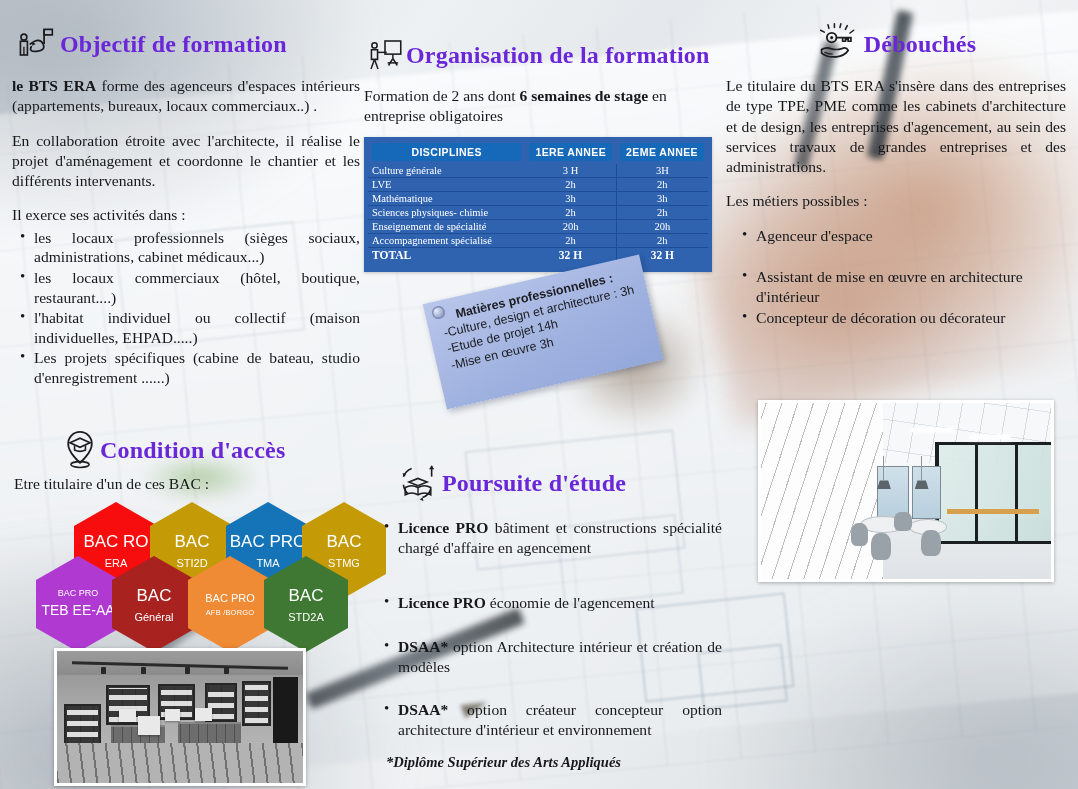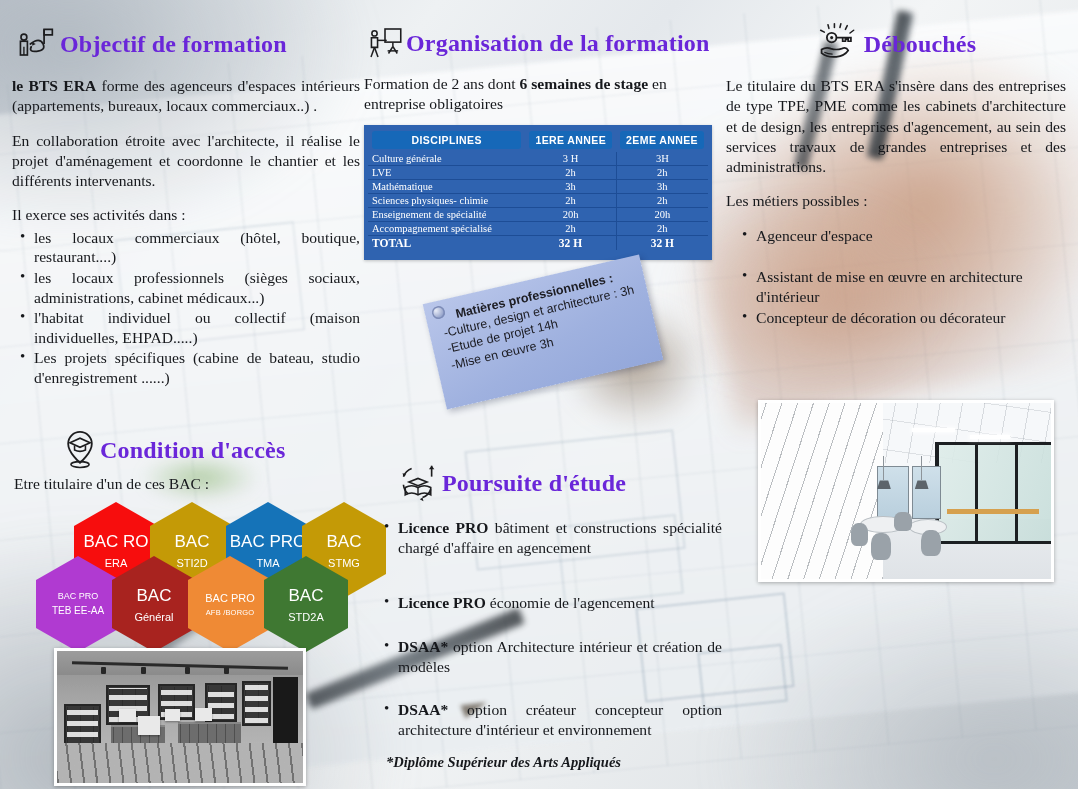--- a/index.html
+++ b/index.html
@@ -223,21 +223,21 @@
     align-items: center; justify-content: center;
     text-align: center;
     color: #fff;
     font-family: "Liberation Sans", sans-serif;
     line-height: 1.5;
     padding: 0 3px;
   }
   .hex .l1 { font-size: 17px; }
   .hex .l2 { font-size: 11px; }
   .hex.small .l1 { font-size: 9px; }
-  .hex.small .l2 { font-size: 10px; }
+  .hex.small .l2 { font-size: 14px; }
   .hex.xsmall .l2 { font-size: 7.5px; letter-spacing: .2px; }
 
   
   .photo {
     position: absolute;
     border: 3px solid #fff;
     box-shadow: 0 1px 4px rgba(0,0,0,.3);
     overflow: hidden;
   }
   
@@ -358,30 +358,30 @@
           <path d="M35 8 h9 v6 h-9 z" fill="none" stroke="#1d1d1f" stroke-width="1.8"></path>
         </svg>
       </span>
       <span class="ttl">Objectif de formation</span>
     </div>
     <div class="body-txt">
       <p><b>le BTS ERA</b><span> forme des agenceurs d'espaces intérieurs (appartements, bureaux, locaux commerciaux..) .</span></p>
       <p>En collaboration étroite avec l'architecte,  il réalise le projet d'aménagement  et coordonne le chantier et les différents intervenants.</p>
       <p style="margin-bottom:2px;">Il exerce ses activités dans :</p>
       <ul class="bl">
+        <li> les locaux professionnels (sièges sociaux, administrations, cabinet médicaux...)</li>
         <li>les locaux commerciaux (hôtel, boutique, restaurant....)</li>
-        <li> les locaux professionnels (sièges sociaux, administrations, cabinet médicaux...)</li>
         <li>l'habitat individuel ou collectif (maison individuelles, EHPAD.....)</li>
         <li>Les projets spécifiques (cabine de bateau, studio d'enregistrement ......)</li>
       </ul>
     </div>
   </div>
 
   <div class="col" style="left:364px; top:22px; width:348px;">
-    <div class="sec-title" style="gap:0;">
+    <div class="sec-title" style="gap:0;margin-top:12px;">
       <span class="glyph">
         <svg width="42" height="42" viewBox="0 0 48 48">
           <circle cx="12" cy="13" r="3" fill="none" stroke="#1d1d1f" stroke-width="1.8"></circle>
           <path d="M8.5 18 h7 v11 h-7 z" fill="none" stroke="#1d1d1f" stroke-width="1.8"></path>
           <line x1="12" y1="29" x2="8" y2="40" stroke="#1d1d1f" stroke-width="1.7"></line>
           <line x1="12" y1="29" x2="16" y2="40" stroke="#1d1d1f" stroke-width="1.7"></line>
           <line x1="15" y1="21" x2="26" y2="21" stroke="#1d1d1f" stroke-width="1.7"></line>
           <rect x="24" y="8" width="18" height="15" fill="none" stroke="#1d1d1f" stroke-width="1.8"></rect>
           <line x1="33" y1="23" x2="33" y2="28" stroke="#1d1d1f" stroke-width="1.7"></line>
           <line x1="27" y1="33" x2="39" y2="33" stroke="#1d1d1f" stroke-width="1.7"></line>

